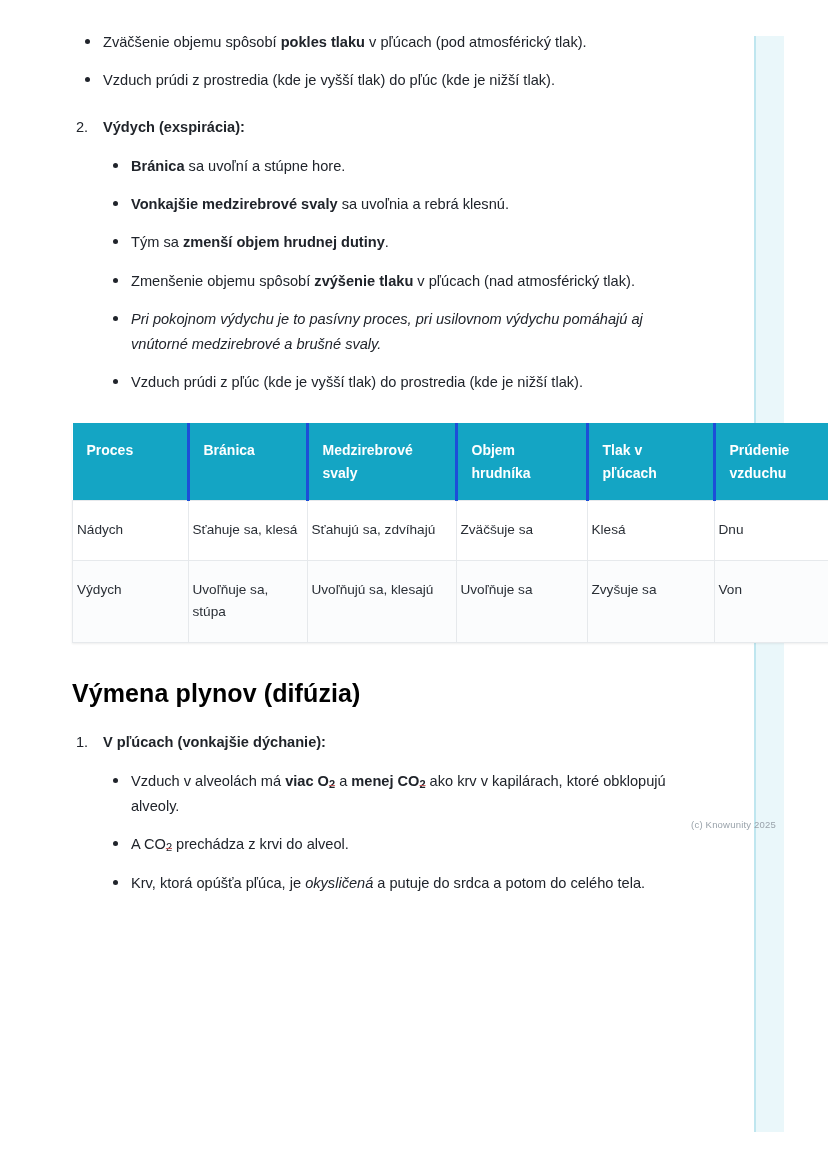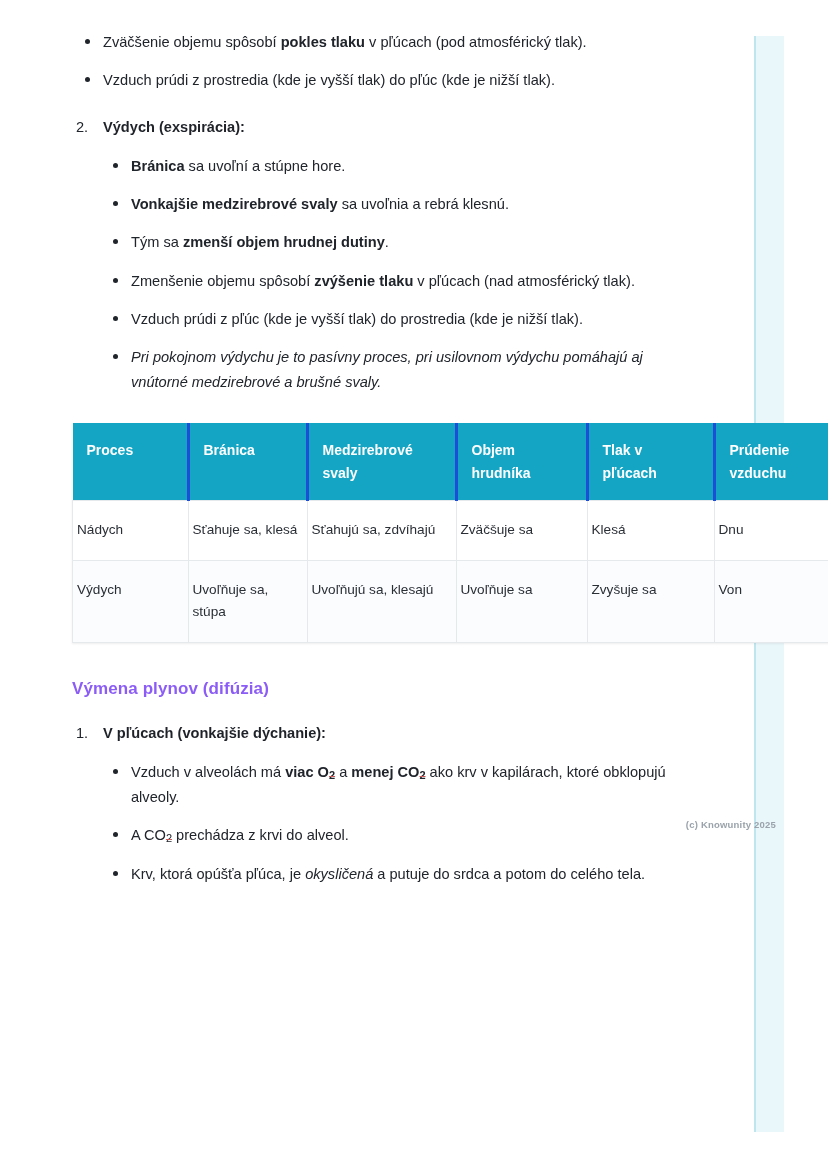--- a/index.html
+++ b/index.html
@@ -118,22 +118,22 @@
     line-height: 1.66;
     vertical-align: top;
     border: 1px solid #e6e9ec;
     background: #ffffff;
   }
   table.proc-table tr.alt td {
     background: #fbfcfd;
   }
 
   h2.section-title {
-    color: #8b5cf6;
-    font-size: 17px;
+    color: #000000;
+    font-size: 25px;
     font-weight: bold;
     margin: 36px 0 8px 0;
     letter-spacing: 0.1px;
   }
 
   p.body {
     font-size: 14.6px;
     line-height: 1.78;
     margin: 0 0 14px 0;
     text-align: justify;
@@ -147,21 +147,20 @@
     text-decoration-color: #c95b5b;
   }
 
   .footer-credit {
     position: absolute;
     right: 52px;
     bottom: 58px;
     font-size: 9.5px;
     color: #9aa3ab;
     letter-spacing: 0.2px;
-    font-weight: bold;
   }
   .list-block { margin-top: 0; }
 </style>
 </head>
 <body>
 
 <div class="page">
 
   <div class="right-rail"></div>
 
@@ -181,22 +180,22 @@
         <span class="num">2.</span>
         <b>Výdych (exspirácia):</b>
       </li>
     </ol>
 
     <ul class="bullets inner" style="margin-top:14px;">
       <li><b>Bránica</b> sa uvoľní a stúpne hore.</li>
       <li><b>Vonkajšie medzirebrové svaly</b> sa uvoľnia a rebrá klesnú.</li>
       <li>Tým sa <b>zmenší objem hrudnej dutiny</b>.</li>
       <li>Zmenšenie objemu spôsobí <b>zvýšenie tlaku</b> v pľúcach (nad atmosférický tlak).</li>
+      <li><i>Pri pokojnom výdychu je to pasívny proces, pri usilovnom výdychu pomáhajú aj vnútorné medzirebrové a brušné svaly.</i></li>
       <li>Vzduch prúdi z pľúc (kde je vyšší tlak) do prostredia (kde je nižší tlak).</li>
-      <li><i>Pri pokojnom výdychu je to pasívny proces, pri usilovnom výdychu pomáhajú aj vnútorné medzirebrové a brušné svaly.</i></li>
     </ul>
 
     <table class="proc-table">
       <thead>
         <tr>
           <th style="width:86px;">Proces</th>
           <th style="width:88px;">Bránica</th>
           <th style="width:118px;">Medzirebrové svaly</th>
           <th style="width:100px;">Objem hrudníka</th>
           <th style="width:96px;">Tlak v pľúcach</th>

